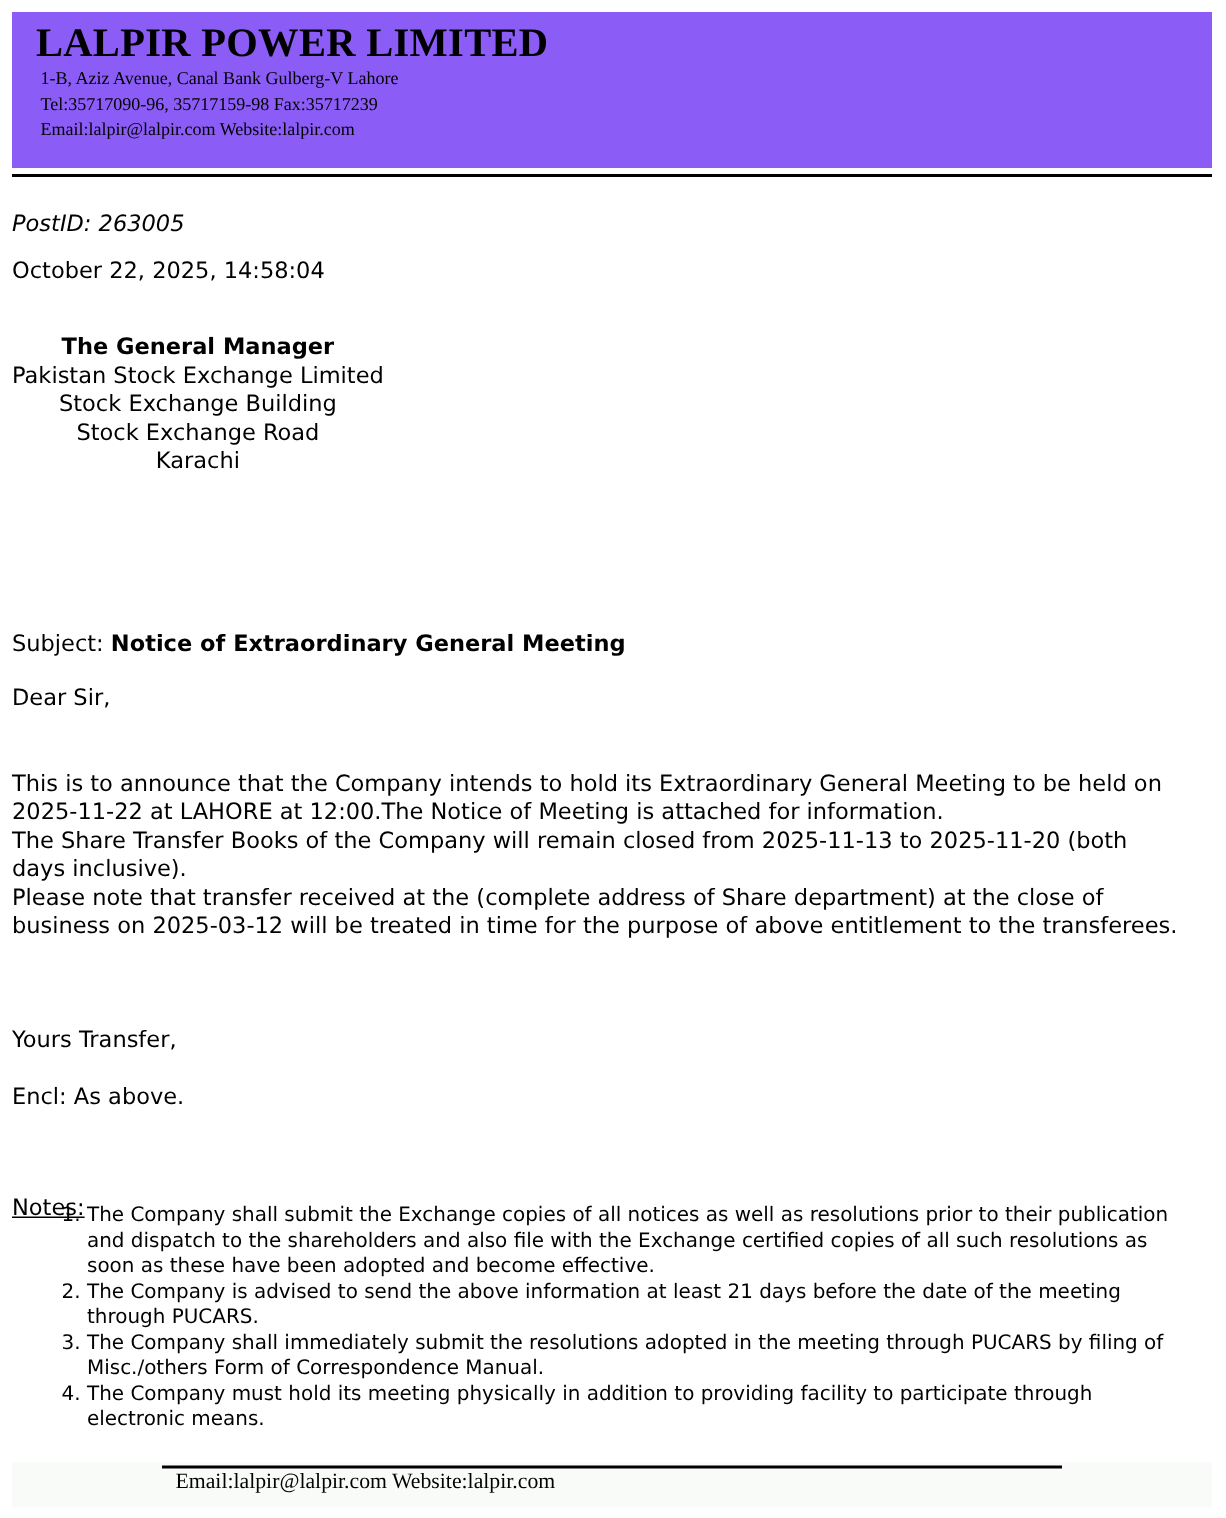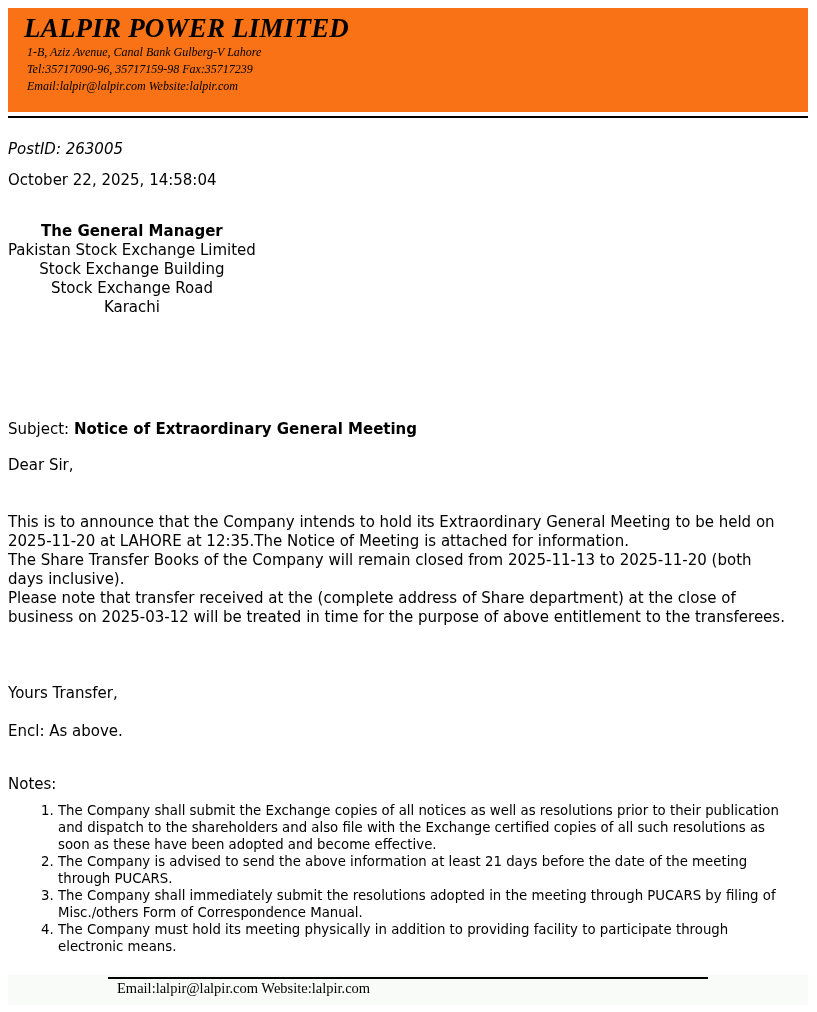--- a/index.html
+++ b/index.html
@@ -8,22 +8,21 @@
       height: 1012px;
       position: relative;
       overflow: hidden;
       color: #000;
       font-family: "DejaVu Sans", sans-serif;
     }
     .letterhead {
       position: absolute;
       left: 8px; top: 8px;
       width: 800px; height: 104px;
-      background: #f97316;
-      font-style: italic;
+      background: #8b5cf6;
     }
     .company-name {
       position: absolute;
       left: 16px; top: 4px;
       font-family: "Liberation Serif", serif;
       font-weight: bold;
       font-size: 27px;
       line-height: 32px;
       letter-spacing: 0.2px;
       white-space: nowrap;
@@ -57,21 +56,21 @@
     .recipient { top: 222px; text-align: center; }
     .recipient .rline { display: block; }
     .recipient .bold { font-weight: bold; }
     .subject { top: 420px; }
     .subject b { font-weight: bold; }
     .salutation { top: 456px; }
     .paras { top: 513px; width: 780px; white-space: normal; }
     .paras p { margin: 0; }
     .closing { top: 684px; }
     .encl { top: 722px; }
-    .notes-label { top: 775px; }
+    .notes-label { top: 796px; text-decoration: underline; }
     .notes-list {
       position: absolute;
       left: 8px; top: 802px;
       width: 780px;
       margin: 0;
       padding: 0 0 0 50px;
       box-sizing: border-box;
       font-size: 13.3px;
       line-height: 17px;
     }
@@ -119,21 +118,21 @@
   <span class="rline">Karachi</span>
 </div>
 
 <div class="body-text subject">
   <span>Subject: </span><b>Notice of Extraordinary General Meeting</b>
 </div>
 
 <div class="body-text salutation">Dear Sir,</div>
 
 <div class="body-text paras">
-  <p>This is to announce that the Company intends to hold its Extraordinary General Meeting to be held on 2025-11-20 at LAHORE at 12:35.The Notice of Meeting is attached for information.</p>
+  <p>This is to announce that the Company intends to hold its Extraordinary General Meeting to be held on 2025-11-22 at LAHORE at 12:00.The Notice of Meeting is attached for information.</p>
   <p>The Share Transfer Books of the Company will remain closed from 2025-11-13 to 2025-11-20 (both days inclusive).</p>
   <p>Please note that transfer received at the (complete address of Share department) at the close of business on 2025-03-12 will be treated in time for the purpose of above entitlement to the transferees.</p>
 </div>
 
 <div class="body-text closing">Yours Transfer,</div>
 <div class="body-text encl">Encl: As above.</div>
 <div class="body-text notes-label">Notes:</div>
 
 <ol class="notes-list">
   <li>The Company shall submit the Exchange copies of all notices as well as resolutions prior to their publication and dispatch to the shareholders and also file with the Exchange certified copies of all such resolutions as soon as these have been adopted and become effective.</li>

